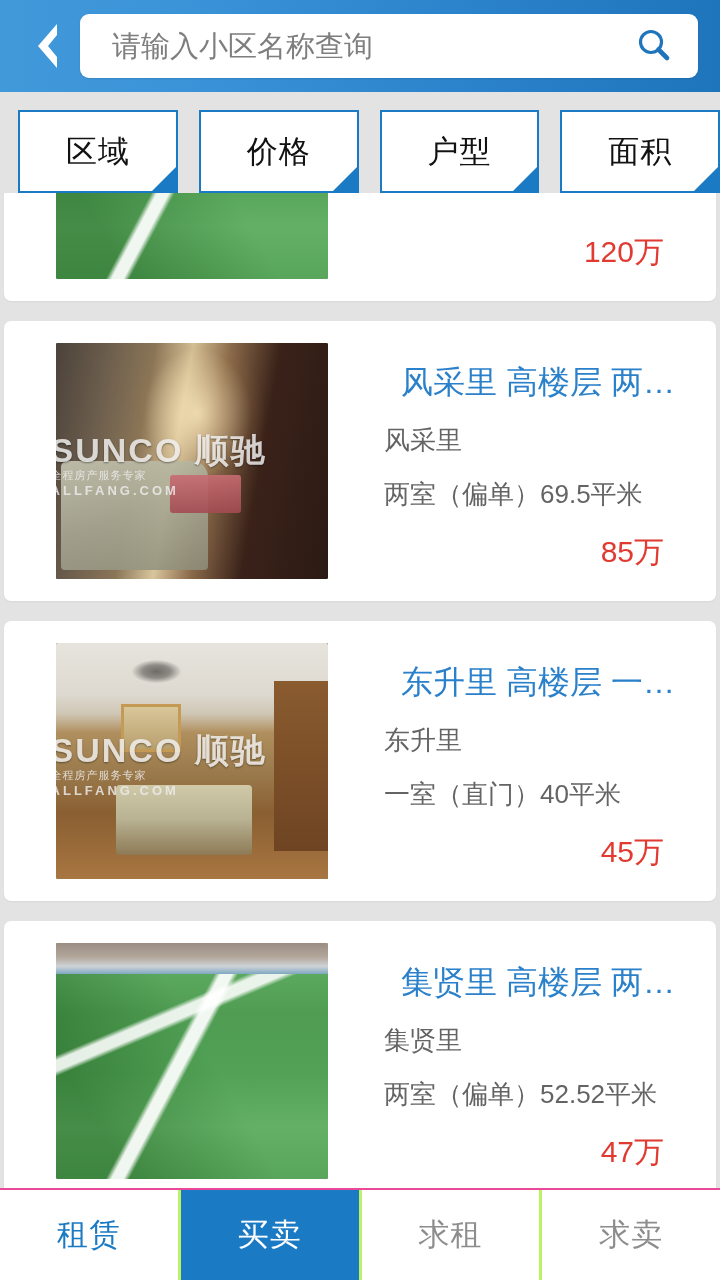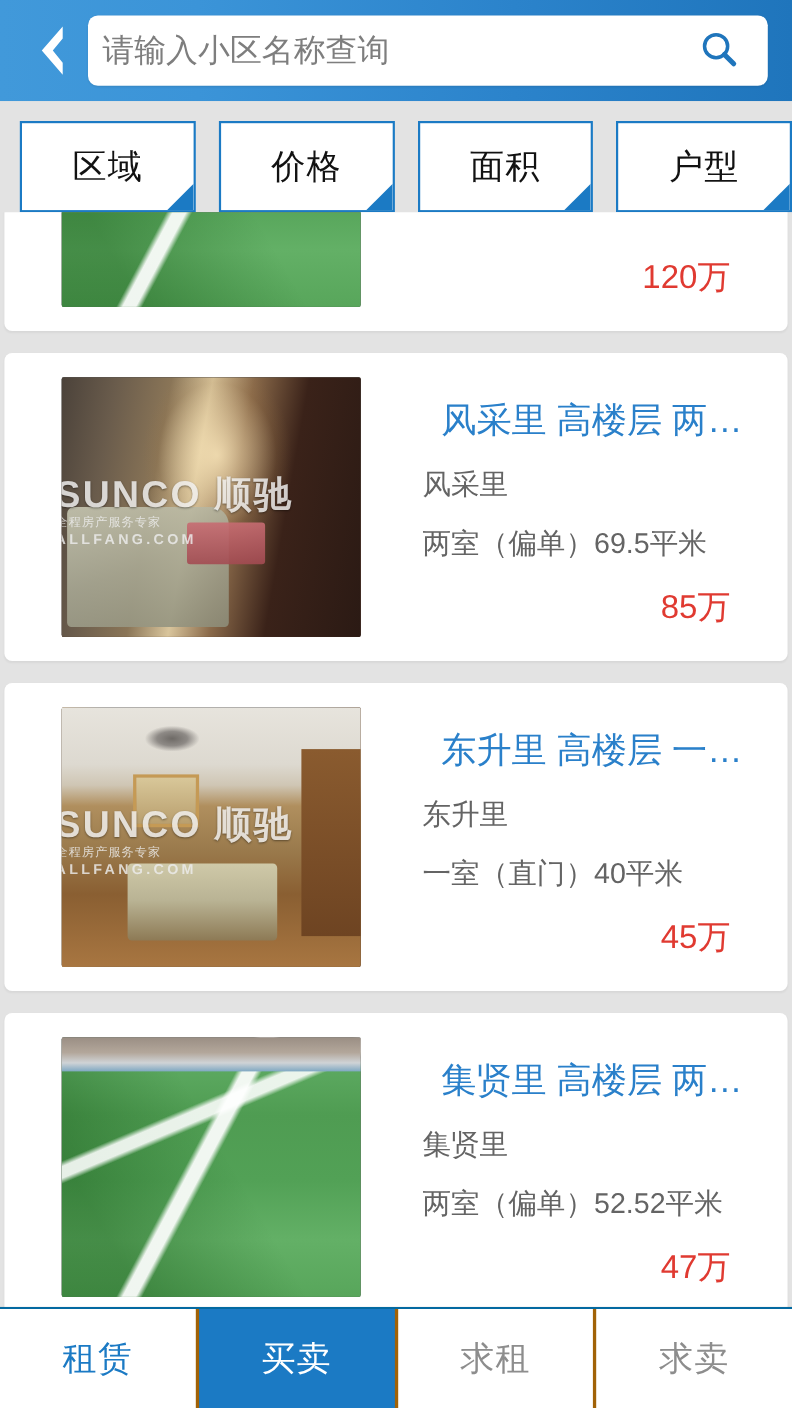--- a/index.html
+++ b/index.html
@@ -36,21 +36,21 @@
   .back-btn svg { display: block; }
 
   .search-box {
     flex: 1 1 auto;
     height: 64px;
     background: #ffffff;
     border-radius: 9px;
     margin-left: 6px;
     display: flex;
     align-items: center;
-    padding: 0 22px 0 13px;
+    padding: 0 22px 0 32px;
     box-shadow: 0 1px 2px rgba(0,0,0,0.10);
   }
   .search-input {
     flex: 1 1 auto;
     border: none; outline: none;
     font-family: "Liberation Sans", "DejaVu Sans", sans-serif;
     font-size: 29px;
     color: #3d3d3d;
     background: transparent;
     height: 100%;
@@ -234,22 +234,22 @@
     padding-right: 28px;
     padding-bottom: 6px;
   }
 
   
   .tabbar {
     flex: 0 0 92px;
     height: 92px;
     display: flex;
     gap: 3px;
-    background: #a16207;
-    border-top: 2px solid #0369a1;
+    background: #bef264;
+    border-top: 2px solid #ec4899;
     text-align: center;
   }
   .tab {
     flex: 1 1 0;
     background: #ffffff;
     display: flex;
     align-items: center;
     justify-content: center;
     font-size: 31px;
     color: #8d8d8d;
@@ -288,25 +288,25 @@
   <div class="filter-bar">
     <div class="filter-tab">
       <span class="label">区域</span>
       <span class="corner"></span>
     </div>
     <div class="filter-tab">
       <span class="label">价格</span>
       <span class="corner"></span>
     </div>
     <div class="filter-tab">
+      <span class="label">户型</span>
+      <span class="corner"></span>
+    </div>
+    <div class="filter-tab">
       <span class="label">面积</span>
-      <span class="corner"></span>
-    </div>
-    <div class="filter-tab">
-      <span class="label">户型</span>
       <span class="corner"></span>
     </div>
   </div>
 
   <div class="list">
 
     <div class="card clipped-top">
       <div class="thumb">
         <div class="ph-field"></div>
       </div>

